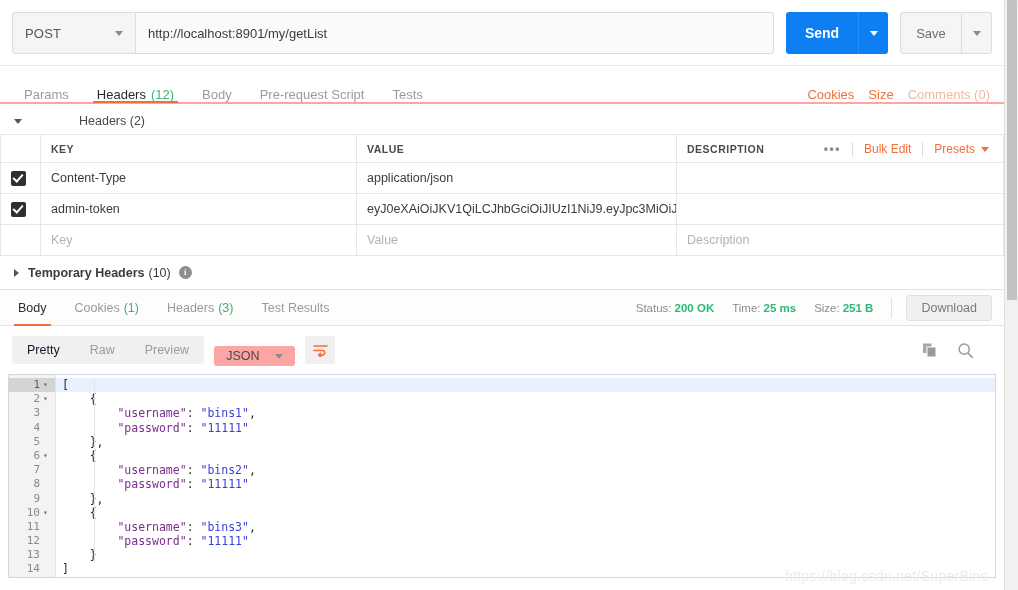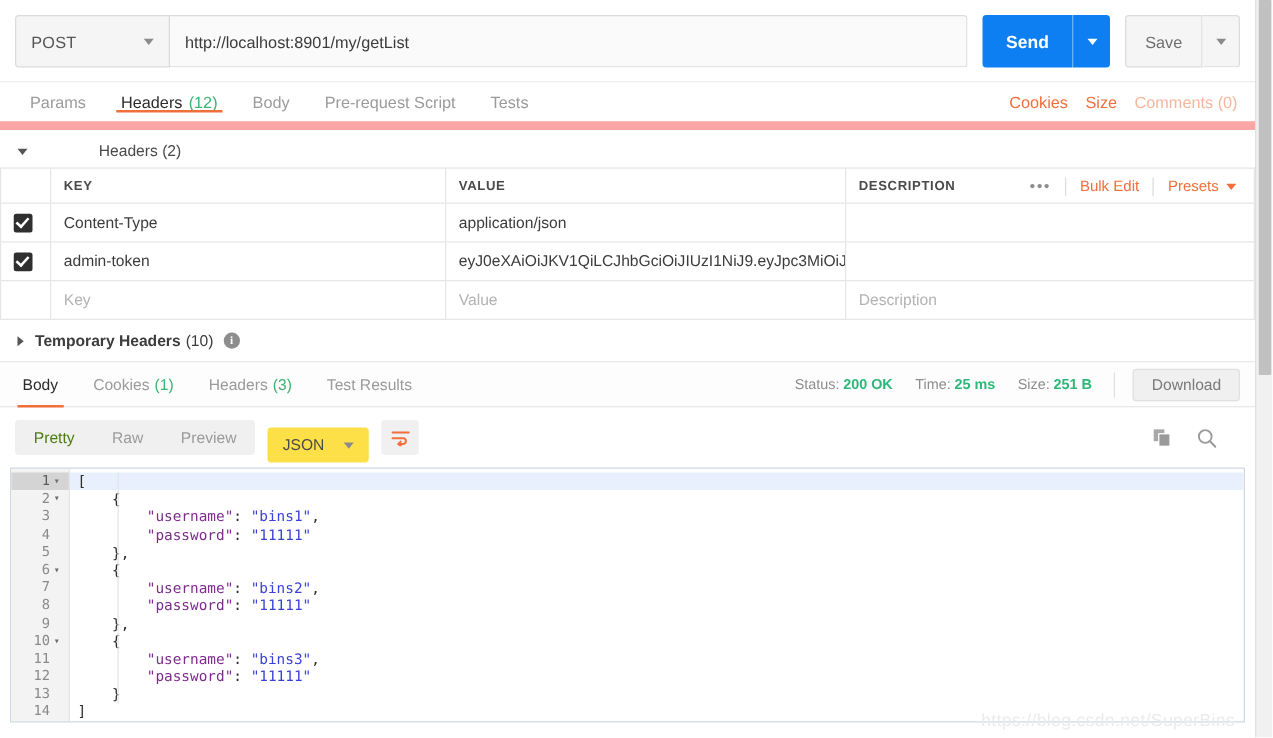--- a/index.html
+++ b/index.html
@@ -77,22 +77,22 @@
     border: 1px solid #dcdcdc; border-left: none; border-radius: 0 3px 3px 0;
     display: flex; align-items: center; justify-content: center; cursor: pointer;
   }
   .save-caret i {
     width: 0; height: 0; border-left: 4.5px solid transparent;
     border-right: 4.5px solid transparent; border-top: 5px solid #8b8b8b;
   }
 
   
   .req-tabs {
-    position: relative; height: 38px; display: flex; align-items: center;
-    border-bottom: 7px solid #fca5a5; background: #fff; padding-left: 10px;
+    position: relative; height: 38px; display: flex; align-items: flex-end;
+    border-bottom: 2px solid #fca5a5; background: #fff; padding-left: 10px;
   }
   .rtab {
     display: flex; align-items: center; padding: 0 14px; cursor: pointer;
     font-size: 13px; color: #9b9b9b; position: relative;
   }
   .rtab.active { color: #2b2b2b; }
   .rtab.active::after {
     content: ""; position: absolute; left: 10px; right: 10px; bottom: -1px;
     height: 2px; background: #f06f3b;
   }
@@ -213,23 +213,23 @@
     background: #fff;
   }
   .seg {
     display: flex; background: #f0f0f0; border-radius: 3px; overflow: hidden;
     height: 28px; align-items: stretch;
   }
   .seg div {
     display: flex; align-items: center; padding: 0 15px;
     font-size: 12.5px; color: #9b9b9b; cursor: pointer;
   }
-  .seg div.on { color: #4d7c0f; }
+  .seg div.on { color: #0f172a; }
   .lang-sel {
-    height: 28px; background: #fde047; border-radius: 3px; margin-left: 10px;
+    height: 20px; background: #fca5a5; border-radius: 3px; margin-left: 10px;
     display: flex; align-items: center; gap: 16px; padding: 0 12px; cursor: pointer;
     font-size: 12.5px; color: #4a4a4a; margin-top: 12px;
   }
   .lang-sel i {
     width: 0; height: 0; border-left: 4.5px solid transparent;
     border-right: 4.5px solid transparent; border-top: 5px solid #8b8b8b;
   }
   .wrap-btn {
     width: 30px; height: 28px; background: #f0f0f0; border-radius: 3px;
     margin-left: 10px; display: flex; align-items: center;

